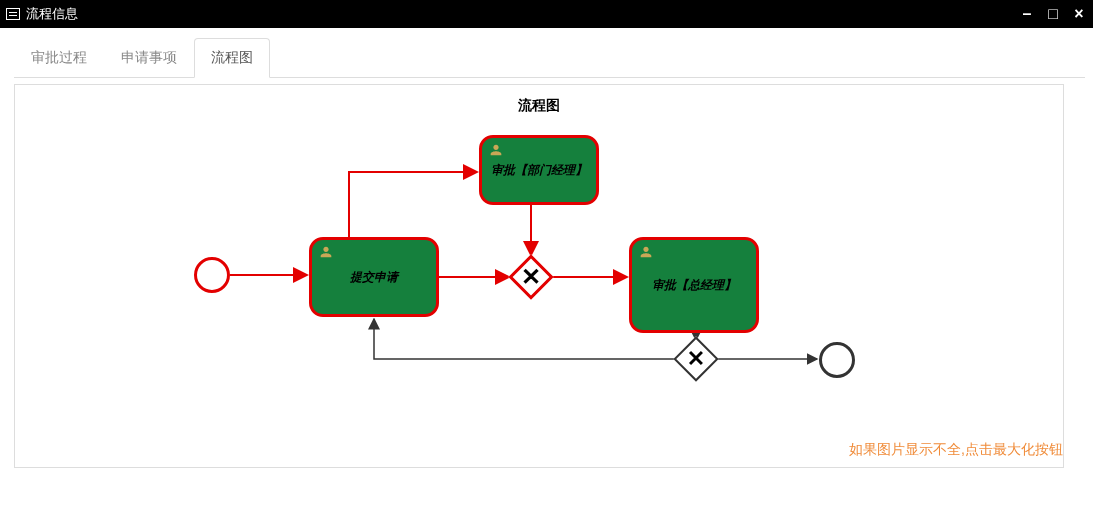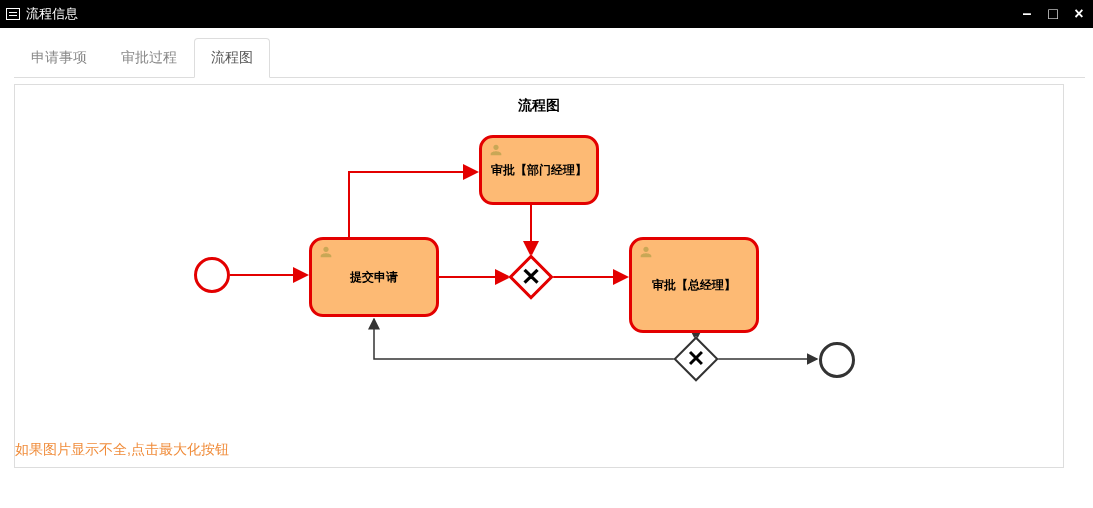--- a/index.html
+++ b/index.html
@@ -20,40 +20,40 @@
     .tab.active { color: #555; border: 1px solid #ddd; border-bottom: 1px solid #fff; border-radius: 4px 4px 0 0; margin-bottom: -1px; background: #fff; }
 
     .panel { border: 1px solid #ddd; padding: 0; width: 1050px; }
     .panel-title { text-align: center; font-weight: bold; padding: 12px 0; font-size: 14px; }
 
     .diagram-wrap { position: relative; height: 300px; margin: 0 auto; width: 700px; }
 
     .start-circle { position: absolute; width: 36px; height: 36px; border: 3px solid #e30000; border-radius: 50%; background: #fff; left: 5px; top: 130px; }
     .end-circle { position: absolute; width: 36px; height: 36px; border: 3px solid #333; border-radius: 50%; background: #fff; left: 630px; top: 215px; }
 
-    .task { position: absolute; border: 3px solid #e30000; border-radius: 14px; background: #fdba74; padding: 6px; text-align: center; display: flex; align-items: center; justify-content: center; font-size: 12px; font-weight: bold; }
+    .task { position: absolute; border: 3px solid #e30000; border-radius: 14px; background: #15803d; padding: 6px; text-align: center; display: flex; align-items: center; justify-content: center; font-size: 12px; font-weight: bold; font-style: italic; }
     .task .user-icon { position: absolute; top: 4px; left: 6px; }
     .user-icon svg { width: 16px; height: 16px; }
 
     #task-submit { left: 120px; top: 110px; width: 130px; height: 80px; align-items: center; }
     #task-dept   { left: 290px; top: 8px;   width: 120px; height: 70px; }
     #task-gm     { left: 440px; top: 110px; width: 130px; height: 96px; }
 
     .gateway { position: absolute; width: 44px; height: 44px; }
     .gateway .diamond { width: 32px; height: 32px; transform: rotate(45deg); background: #fff; position: absolute; top: 6px; left: 6px; }
     .gateway.red .diamond { border: 3px solid #e30000; }
     .gateway.black .diamond { border: 2px solid #333; }
     .gateway .x { position: absolute; inset: 0; display: flex; align-items: center; justify-content: center; font-weight: 900; }
     .gateway.red .x { font-size: 24px; }
     .gateway.black .x { font-size: 22px; }
 
     #gw1 { left: 320px; top: 128px; }
     #gw2 { left: 485px; top: 210px; }
 
-    .hint { text-align: left; color: #f08c3a; padding: 14px 0 8px 0; font-size: 14px; }
+    .hint { text-align: right; color: #f08c3a; padding: 14px 0 8px 0; font-size: 14px; }
     .watermark { color: #c73a3a; font-size: 15px; padding: 0 0 10px 150px; }
 
     svg.flow { position: absolute; inset: 0; width: 100%; height: 100%; pointer-events: none; }
   </style>
 </head>
 <body>
 
 <div class="titlebar">
   <div class="titlebar-left">
     <span class="title-icon"></span>
@@ -61,22 +61,22 @@
   </div>
   <div class="window-controls">
     <span class="win-btn">–</span>
     <span class="win-btn">□</span>
     <span class="win-btn">×</span>
   </div>
 </div>
 
 <div class="content-area">
   <div class="tabs">
+    <div class="tab"><span>审批过程</span></div>
     <div class="tab"><span>申请事项</span></div>
-    <div class="tab"><span>审批过程</span></div>
     <div class="tab active"><span>流程图</span></div>
   </div>
 
   <div class="panel">
     <div class="panel-title">流程图</div>
 
     <div class="diagram-wrap">
       <svg class="flow" viewBox="0 0 700 300">
         <defs>
           <marker id="arr-red" markerWidth="8" markerHeight="8" refX="7" refY="4" orient="auto">

